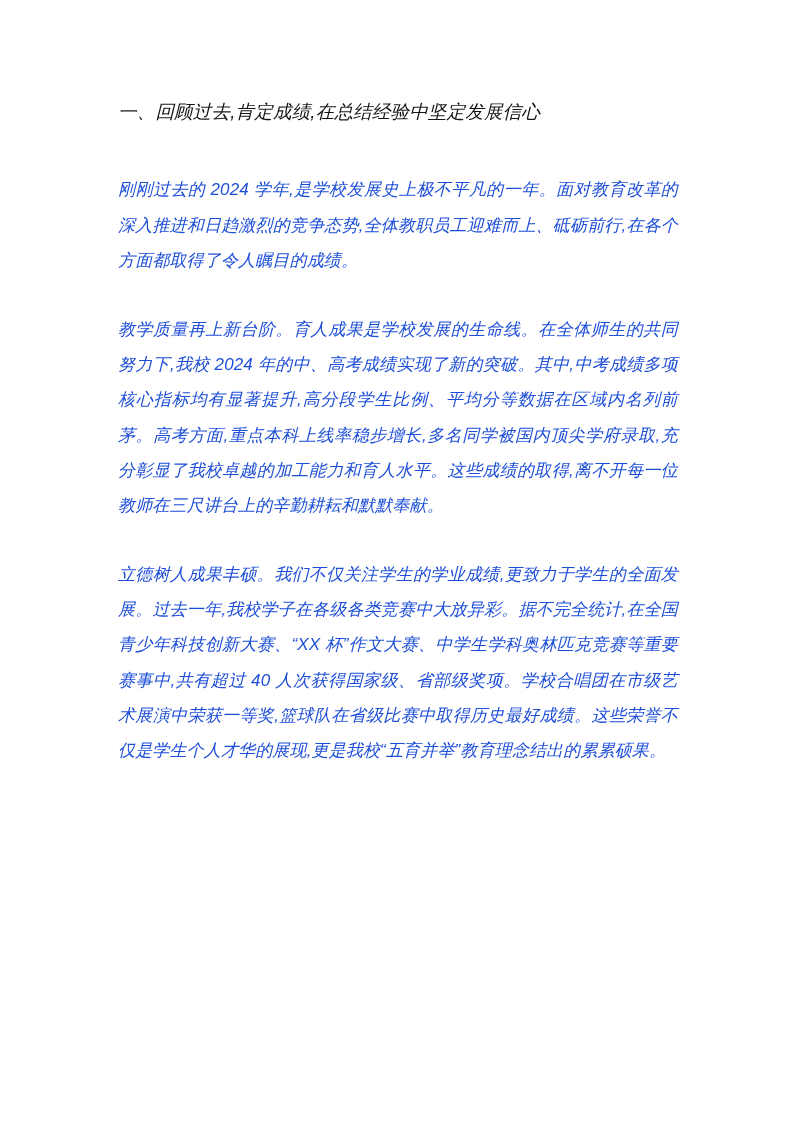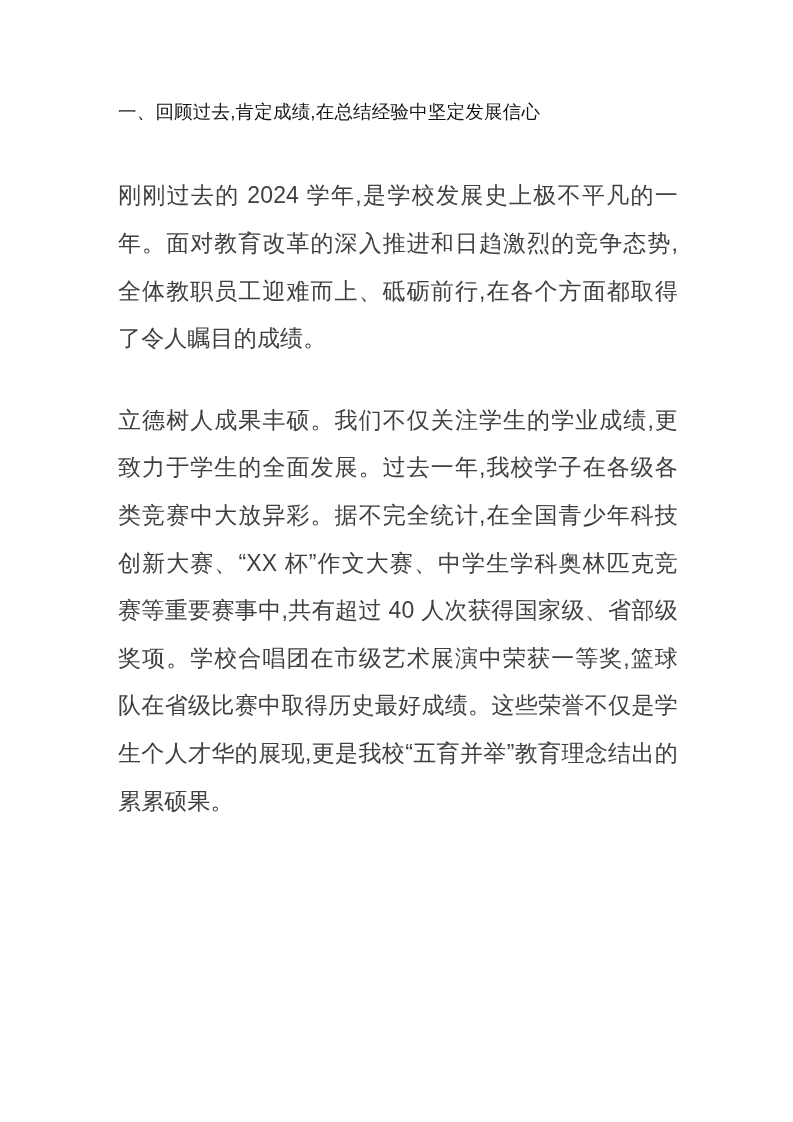--- a/index.html
+++ b/index.html
@@ -14,48 +14,50 @@
     color: #1a1a1a;
     overflow: hidden;
   }
   .page {
     position: relative;
     width: 793px;
     height: 1122px;
     background: #ffffff;
     box-sizing: border-box;
     padding: 96px 54px 60px 118px;
+    font-style: italic;
   }
   .doc-body {
     width: 560px;
   }
   .heading {
     font-size: 18.5px;
     line-height: 1.75;
     letter-spacing: 0.2px;
     color: #141414;
     margin: 0 0 44px 0;
     font-weight: 400;
   }
   .para {
-    font-size: 23px;
+    font-size: 17px;
     line-height: 2.07;
     letter-spacing: 0.15px;
-    color: #404040;
+    color: #1d4ed8;
     margin: 0 0 34px 0;
     text-align: justify;
     text-justify: inter-ideograph;
     font-weight: 400;
   }
   .para:last-child {
     margin-bottom: 0;
   }
 </style>
 </head>
 <body>
 
 <div class="page">
   <div class="doc-body">
     <p class="heading">一、回顾过去,肯定成绩,在总结经验中坚定发展信心</p>
     <p class="para">刚刚过去的 2024 学年,是学校发展史上极不平凡的一年。面对教育改革的深入推进和日趋激烈的竞争态势,全体教职员工迎难而上、砥砺前行,在各个方面都取得了令人瞩目的成绩。</p>
+    <p class="para">教学质量再上新台阶。育人成果是学校发展的生命线。在全体师生的共同努力下,我校 2024 年的中、高考成绩实现了新的突破。其中,中考成绩多项核心指标均有显著提升,高分段学生比例、平均分等数据在区域内名列前茅。高考方面,重点本科上线率稳步增长,多名同学被国内顶尖学府录取,充分彰显了我校卓越的加工能力和育人水平。这些成绩的取得,离不开每一位教师在三尺讲台上的辛勤耕耘和默默奉献。</p>
     <p class="para">立德树人成果丰硕。我们不仅关注学生的学业成绩,更致力于学生的全面发展。过去一年,我校学子在各级各类竞赛中大放异彩。据不完全统计,在全国青少年科技创新大赛、“XX 杯”作文大赛、中学生学科奥林匹克竞赛等重要赛事中,共有超过 40 人次获得国家级、省部级奖项。学校合唱团在市级艺术展演中荣获一等奖,篮球队在省级比赛中取得历史最好成绩。这些荣誉不仅是学生个人才华的展现,更是我校“五育并举”教育理念结出的累累硕果。</p>
   </div>
 </div>
 
 </body></html>

